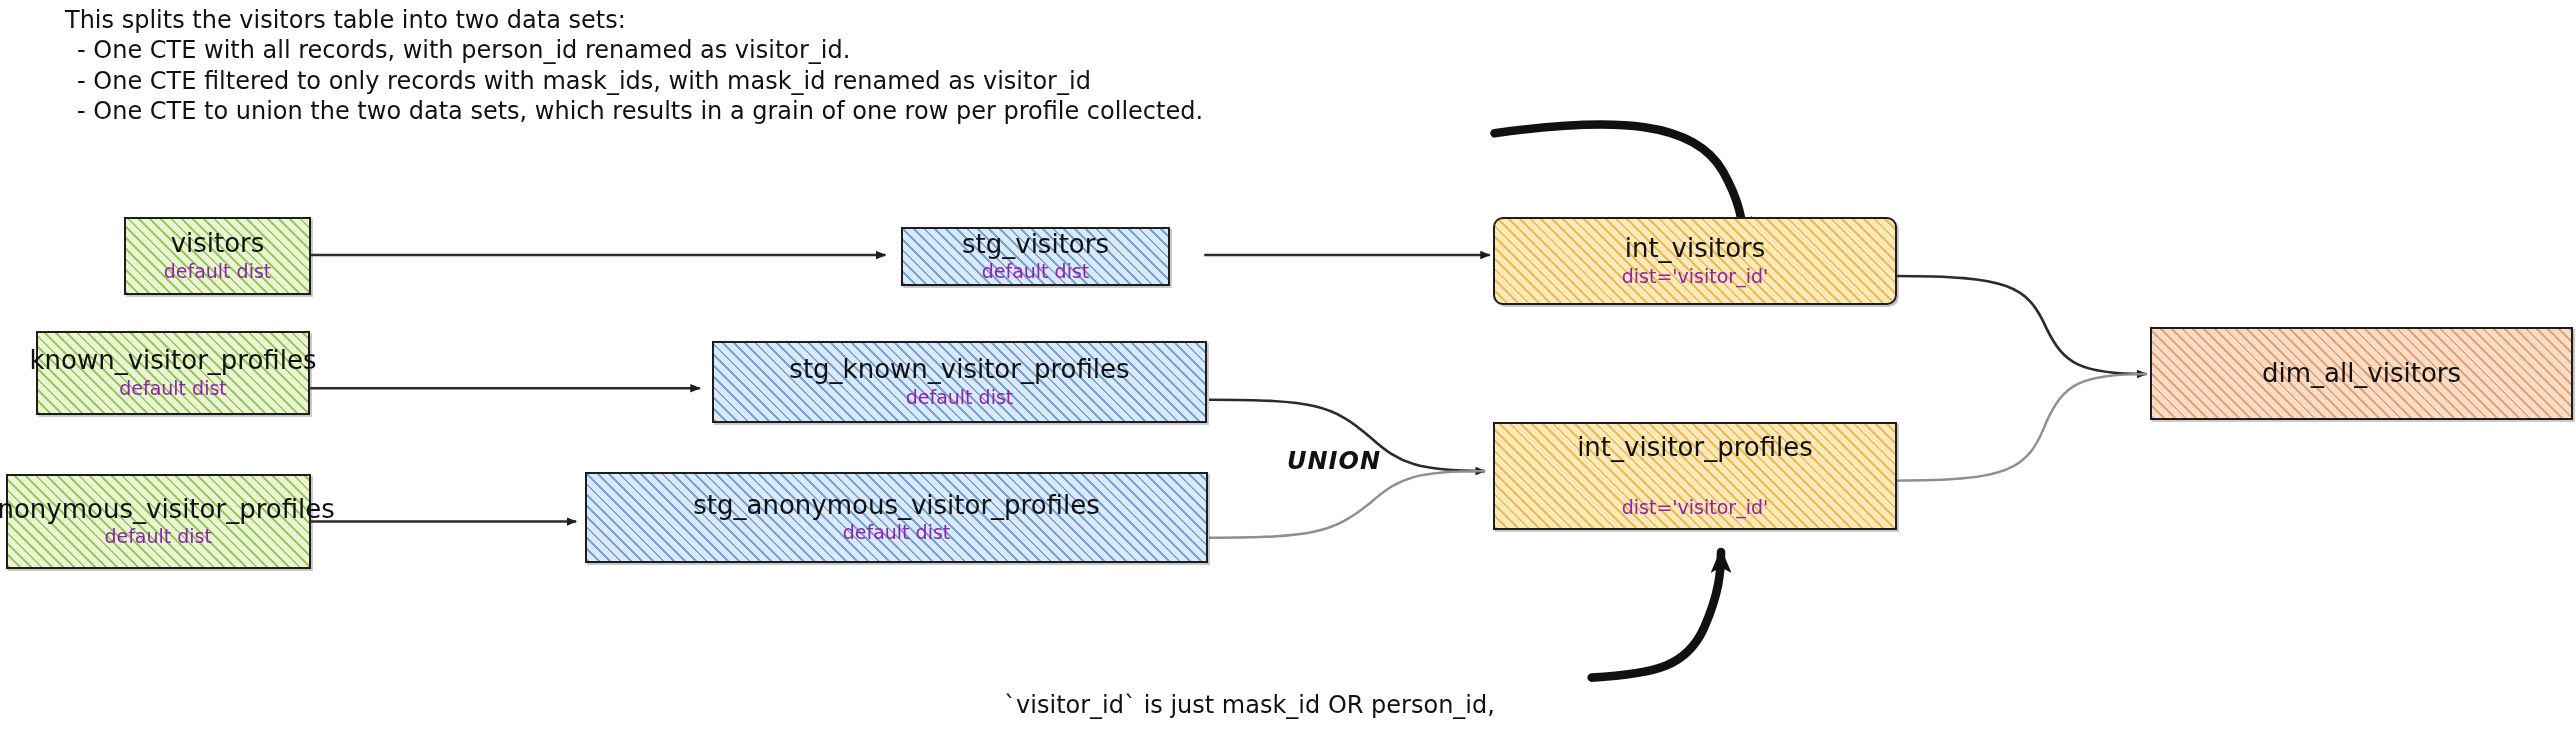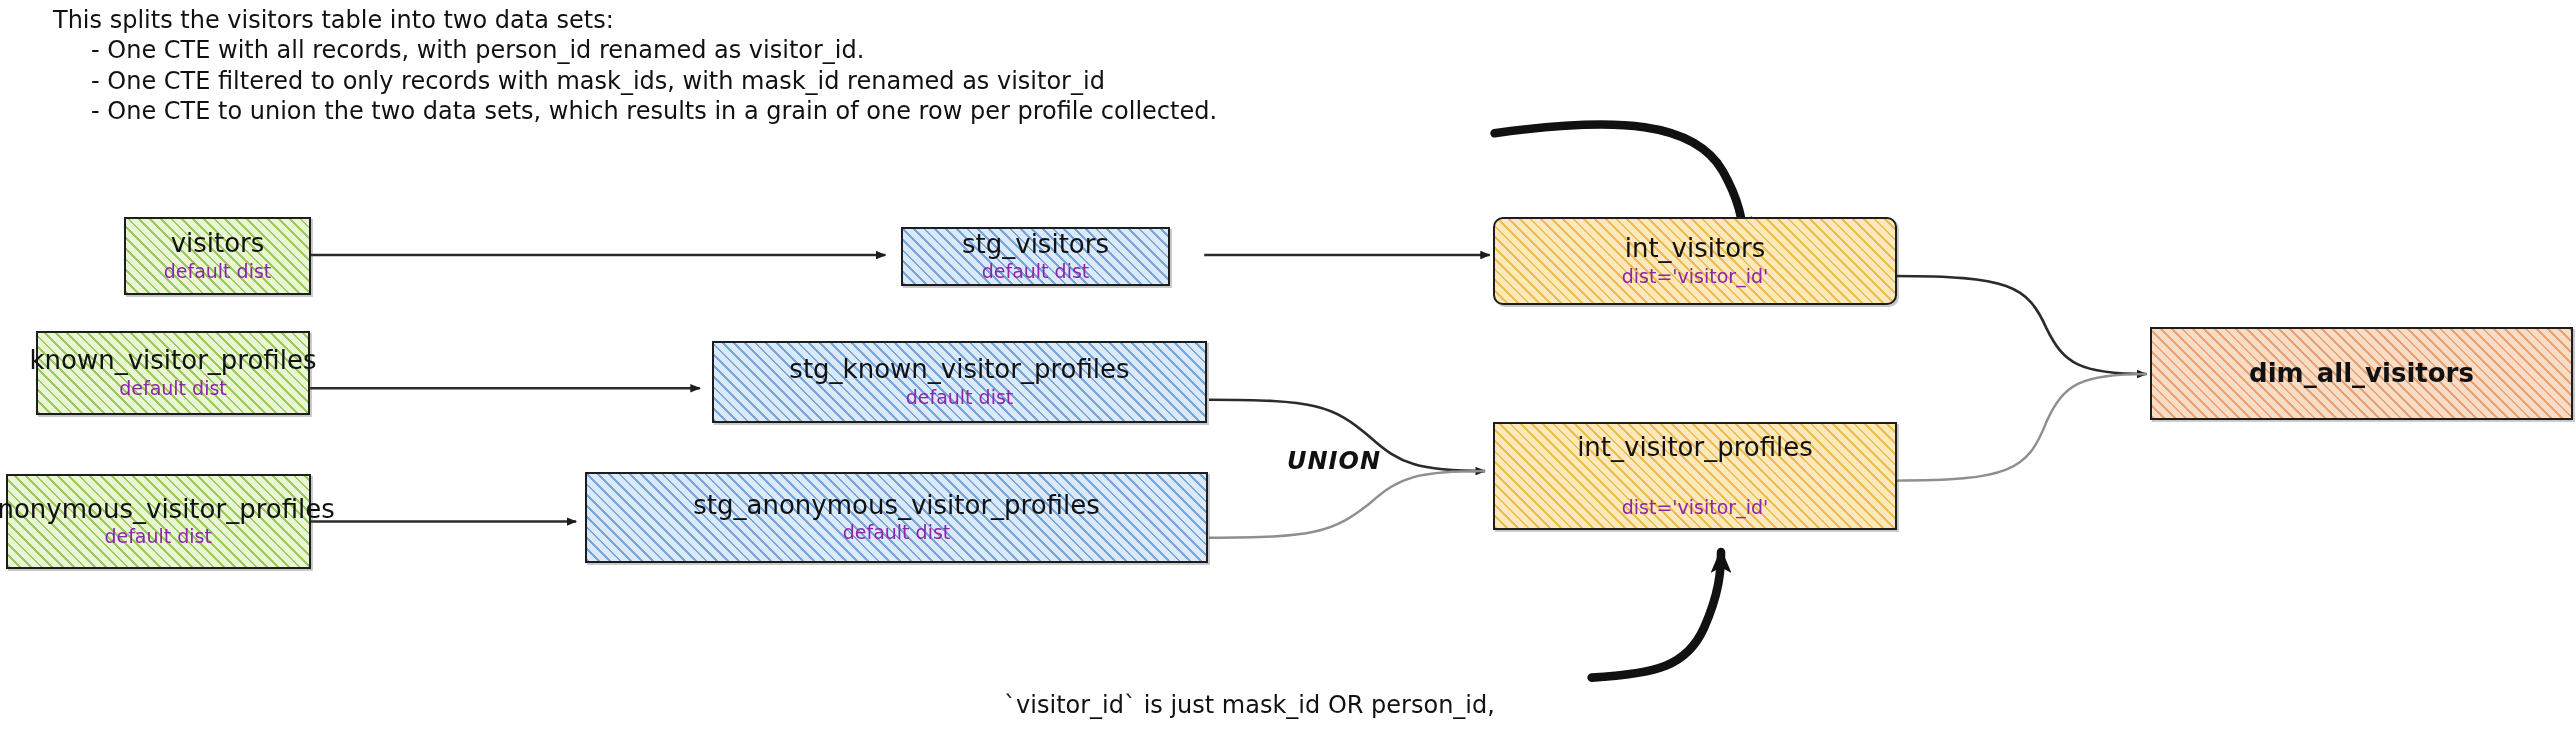--- a/index.html
+++ b/index.html
@@ -1,22 +1,22 @@
 <!DOCTYPE html>
 <html style="font-size:15.2px"><head>
 <meta charset="utf-8">
 <style>
   html,body{margin:0;padding:0;background:#ffffff;}
   body{width:2576px;height:749px;overflow:hidden;font-family:"DejaVu Sans",sans-serif;}
   #stage{position:relative;width:2576px;height:749px;background:#fff;}
 
   .hdr{position:absolute;left:53px;top:5.7px;}
   .hdr div{height:30.5px;white-space:pre;font-size:24px;color:#111;}
-  .hdr .l0{margin-left:0px;}
-  .hdr .l1,.hdr .l2,.hdr .l3{margin-left:38px;}
+  .hdr .l0{margin-left:12px;}
+  .hdr .l1,.hdr .l2,.hdr .l3{margin-left:24px;}
 
   .node{position:absolute;box-sizing:border-box;border:2.4px solid #1d1d1d;
         display:flex;flex-direction:column;align-items:center;justify-content:center;
         box-shadow:1.9px 1.9px 0 rgba(70,70,70,.30);}
   .node .ttl{font-size:26px;color:#111;white-space:nowrap;line-height:1.05;}
   .node .sub{font-size:19px;color:#8e24aa;white-space:nowrap;line-height:1.1;margin-top:2.9px;text-align:right;}
 
   .green{
     background-color:#eaf5d4;
     background-image:repeating-linear-gradient(45deg,
@@ -33,21 +33,20 @@
     background-color:#fbe9bc;
     background-image:repeating-linear-gradient(45deg,
       rgba(237,181,60,.85) 0px, rgba(237,181,60,.85) 1.9px,
       rgba(255,255,255,0) 1.9px, rgba(255,255,255,0) 7.6px);
   }
   .orange{
     background-color:#f7ddc8;
     background-image:repeating-linear-gradient(45deg,
       rgba(232,148,90,.80) 0px, rgba(232,148,90,.80) 1.9px,
       rgba(255,255,255,0) 1.9px, rgba(255,255,255,0) 7.6px);
-    font-weight:bold;
   }
 
   #wires{position:absolute;left:0;top:0;width:2576px;height:749px;pointer-events:none;}
 
   .union-lbl{position:absolute;font-size:24px;font-style:italic;color:#111;
              letter-spacing:1px;white-space:nowrap;font-weight:bold;}
   .foot{position:absolute;font-size:24px;color:#111;line-height:1.28;white-space:pre;text-align:center;}
 </style>
 </head>
 <body>

